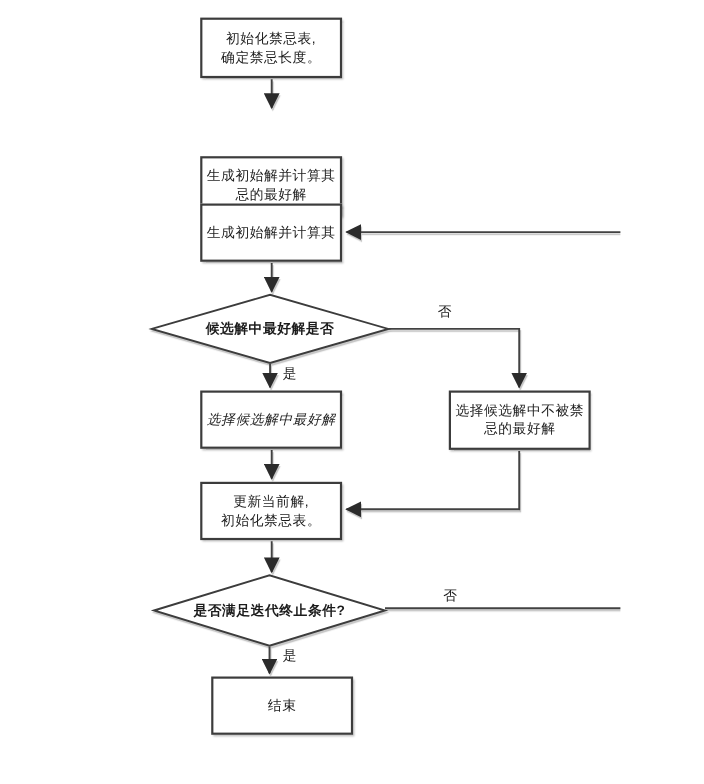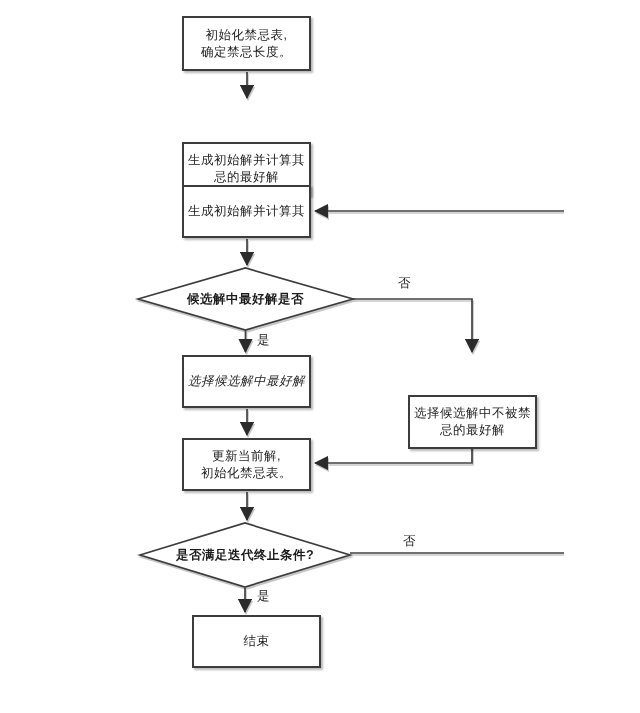--- a/index.html
+++ b/index.html
@@ -44,21 +44,21 @@
     font-size: 12.5px;
     line-height: 14px;
     color: #1c1c1c;
   }
   
   #n-init            { left: 182px; top: 16px;  width: 129px; height: 55px; }
   #n-gen             { left: 182px; top: 101px; width: 129px; height: 54px; margin-top: 41px; }
   #n-neighborhood    { left: 182px; top: 185px; width: 129px; height: 53px; }
   #n-decision-best   { left: 138px; top: 268px; width: 215px; height: 62px; }
   #n-select-best     { left: 182px; top: 355px; width: 129px; height: 53px; font-style: italic; }
-  #n-select-nontabu  { left: 408px; top: 355px; width: 129px; height: 54px; margin-top: 40px; }
+  #n-select-nontabu  { left: 408px; top: 355px; width: 129px; height: 54px; }
   #n-update          { left: 182px; top: 438px; width: 129px; height: 53px; }
   #n-decision-term   { left: 140px; top: 523px; width: 210px; height: 64px; }
   #n-end             { left: 192px; top: 615px; width: 129px; height: 53px; }
   
   #lbl-no1  { left: 398px; top: 276px; }
   #lbl-yes1 { left: 257px; top: 333px; }
   #lbl-no2  { left: 403px; top: 534px; }
   #lbl-yes2 { left: 257px; top: 589px; }
 </style>
 </head>

